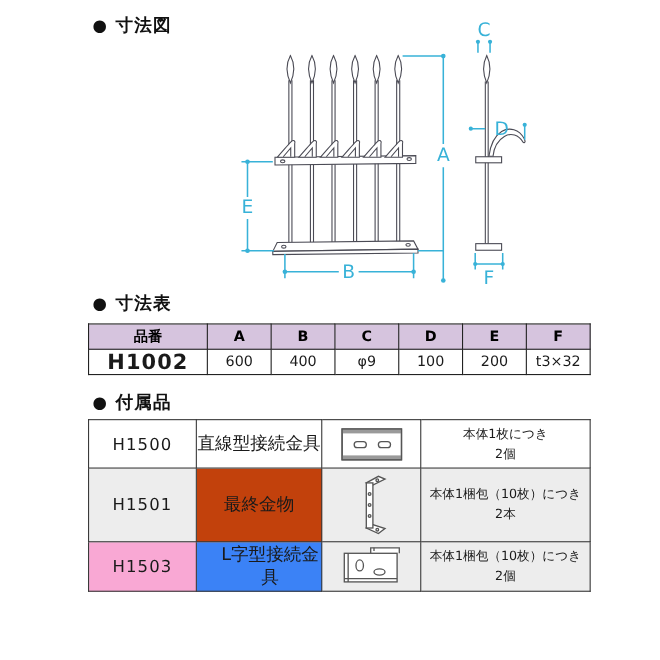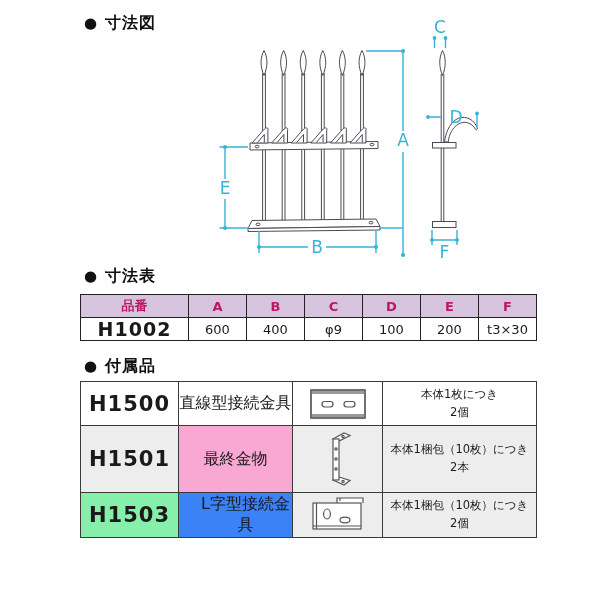--- a/index.html
+++ b/index.html
@@ -11,31 +11,31 @@
                    font-weight:bold; font-size:16px; color:#111; letter-spacing:1px; }
   .section-title .bullet { font-size:15px; line-height:1; }
 
   svg.diagram { position:absolute; left:210px; top:14px; width:345px; height:256px; }
 
   
   .dim-table-wrap { position:absolute; left:80px; top:294px; }
   table { border-collapse:collapse; table-layout:fixed; }
   .dim-table { width:456px; }
   .dim-table th, .dim-table td { border:1px solid #222; text-align:center; vertical-align:middle; }
-  .dim-table th { height:23px; font-size:13px; font-weight:bold; color:#be185d; }
+  .dim-table th { height:23px; font-size:13px; font-weight:bold; color:#000000; }
   .dim-table td { height:22px; font-size:13px; background:#fff; }
   .dim-table td.part-no { font-size:19px; font-weight:bold; letter-spacing:1px; }
   .dim-table tr.hdr th {  }
 
   
   .acc-table-wrap { position:absolute; left:80px; top:381px; }
   .acc-table { width:456px; }
   .acc-table td { border:1px solid #3a3a3a; text-align:center; vertical-align:middle; background:#fff; }
   .acc-table tr.zebra td { background:#ededed; }
-  .acc-table td.code { font-size:21px; font-weight:bold; letter-spacing:1px; }
+  .acc-table td.code { font-size:15px; font-weight:normal; letter-spacing:1px; }
   .acc-table td.name { font-size:16px; }
   .acc-table td.qty  { font-size:11.5px; line-height:1.55;margin-top:12px; }
   .icon-cell svg { display:block; margin:0 auto; }
 </style>
 </head>
 <body>
 
 <div class="page">
 
   <div class="section-title" style="top:13px">
@@ -157,21 +157,21 @@
         <th style="background: rgb(214, 196, 222);">E</th>
         <th style="background: rgb(214, 196, 222);">F</th>
       </tr>
       <tr>
         <td class="part-no">H1002</td>
         <td>600</td>
         <td>400</td>
         <td>φ9</td>
         <td>100</td>
         <td>200</td>
-        <td>t3×30</td>
+        <td>t3×32</td>
       </tr>
     </tbody>
       </table>
   </div>
 
   <div class="section-title" style="top:356px">
     <span class="bullet">●</span>
     <span>付属品</span>
   </div>
 
@@ -199,42 +199,42 @@
           </svg>
         </td>
         <td class="qty">
           <div>本体1枚につき</div>
           <div>2個</div>
         </td>
       </tr>
 
       <tr style="height:67px" class="zebra">
         <td class="code" style="background: rgb(237, 237, 237);">H1501</td>
-        <td class="name" style="background: #f9a8d4;">最終金物</td>
+        <td class="name" style="background: #c2410c;">最終金物</td>
         <td class="icon-cell" style="background: rgb(237, 237, 237);">
           <svg width="34" height="58" viewBox="0 0 34 58" stroke="#555" stroke-width="1.2" fill="none">
             <path d="M12,9 L23,3 L29,5.5 L18,11 Z" fill="#fff"></path>
             <path d="M18,47 L29,50.5 L23,55 L12,50 Z" fill="#fff"></path>
             <rect x="12" y="9" width="6" height="41" fill="#fff"></rect>
             <circle cx="22" cy="6.5" r="1.2"></circle>
             <circle cx="22" cy="51.5" r="1.2"></circle>
             <circle cx="15" cy="19" r="1.2"></circle>
             <circle cx="15" cy="29" r="1.2"></circle>
             <circle cx="15" cy="39" r="1.2"></circle>
           </svg>
         </td>
         <td class="qty" style="background: rgb(237, 237, 237);">
           <div>本体1梱包（10枚）につき</div>
           <div>2本</div>
         </td>
       </tr>
 
 
       <tr style="height:45px" class="zebra">
-        <td class="code" style="background: #86efac; margin-left: 12px;">H1503</td>
+        <td class="code" style="background: #f9a8d4; margin-left: 12px;">H1503</td>
         <td class="name" style="background: #3b82f6; padding-left: 20px;">L字型接続金具</td>
         <td class="icon-cell" style="background: rgb(237, 237, 237);">
           <svg width="62" height="42" viewBox="0 0 62 42" stroke="#555" stroke-width="1.2" fill="none">
             <path d="M30,9 L30,4 L56,4 L56,9" fill="#fff"></path>
             <path d="M33,4 L33,7"></path>
             <rect x="6" y="9" width="48" height="26" fill="#fff"></rect>
             <path d="M9.5,9 V35 M6,32 H54"></path>
             <ellipse cx="20" cy="20" rx="3.4" ry="5"></ellipse>
             <ellipse cx="38" cy="26" rx="5" ry="2.8"></ellipse>
           </svg>

